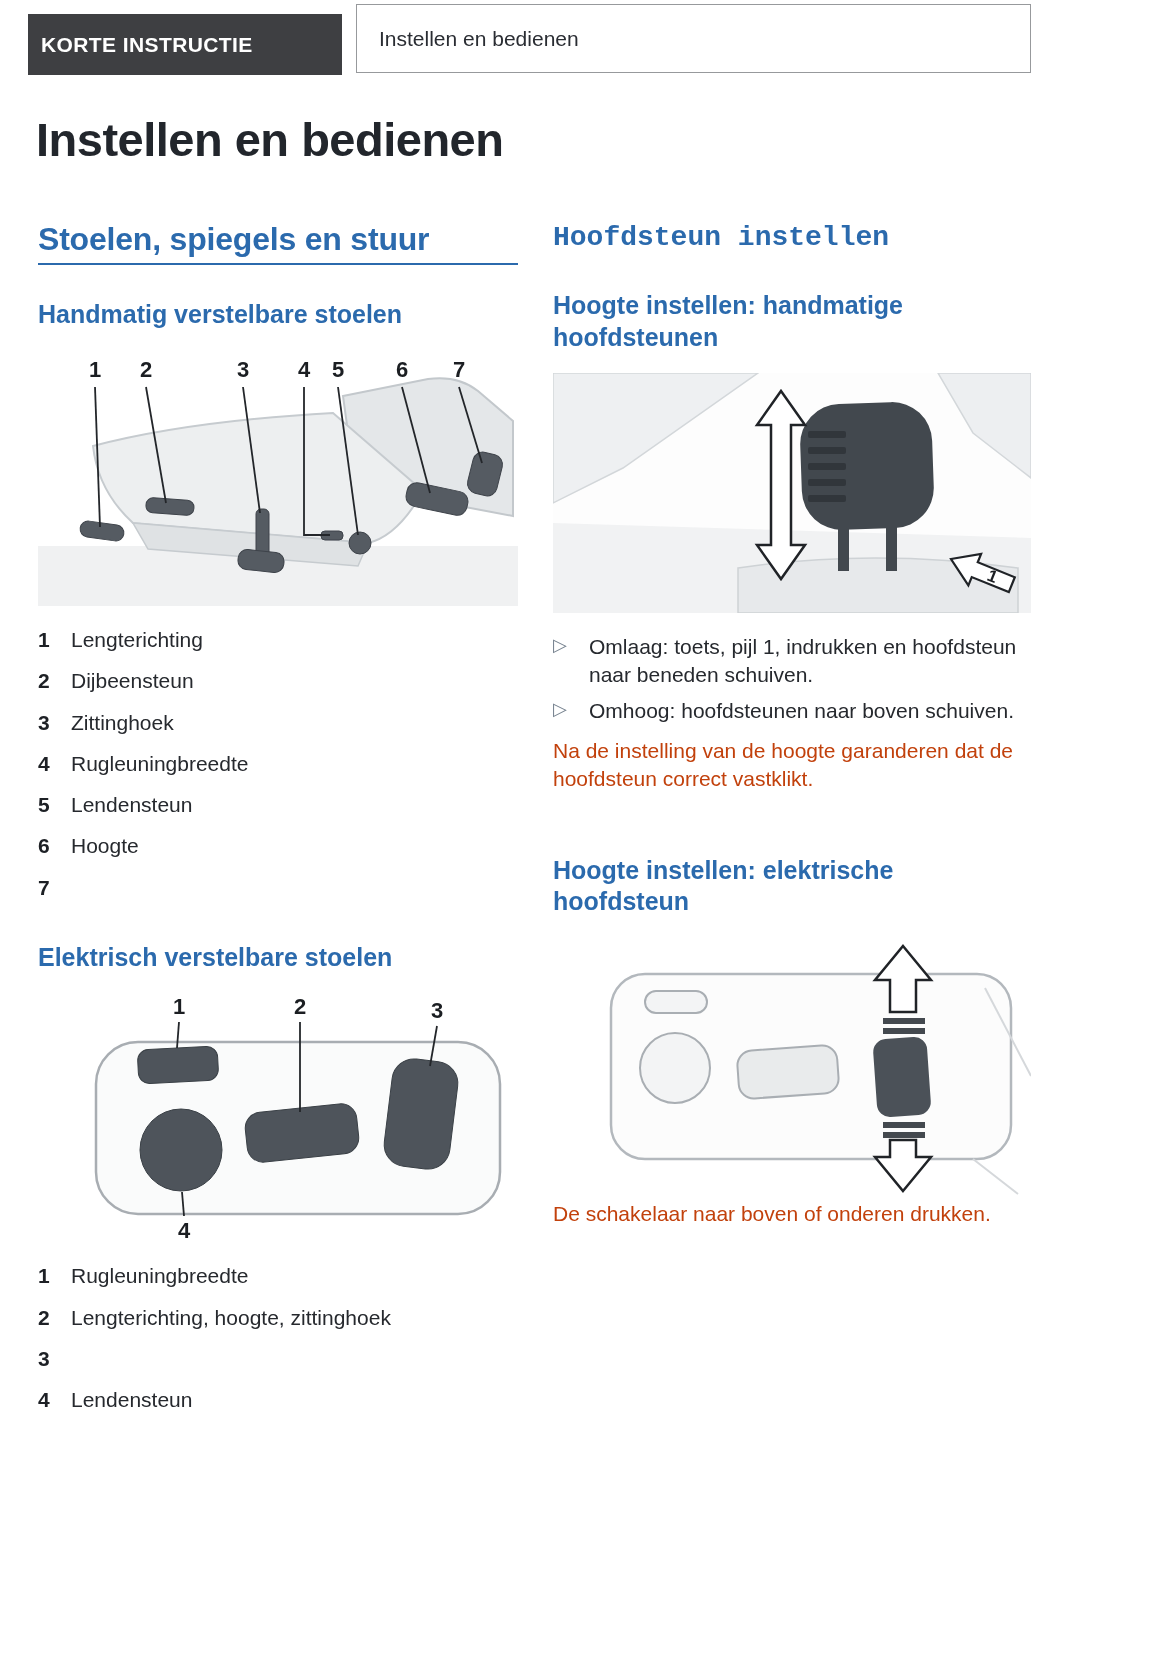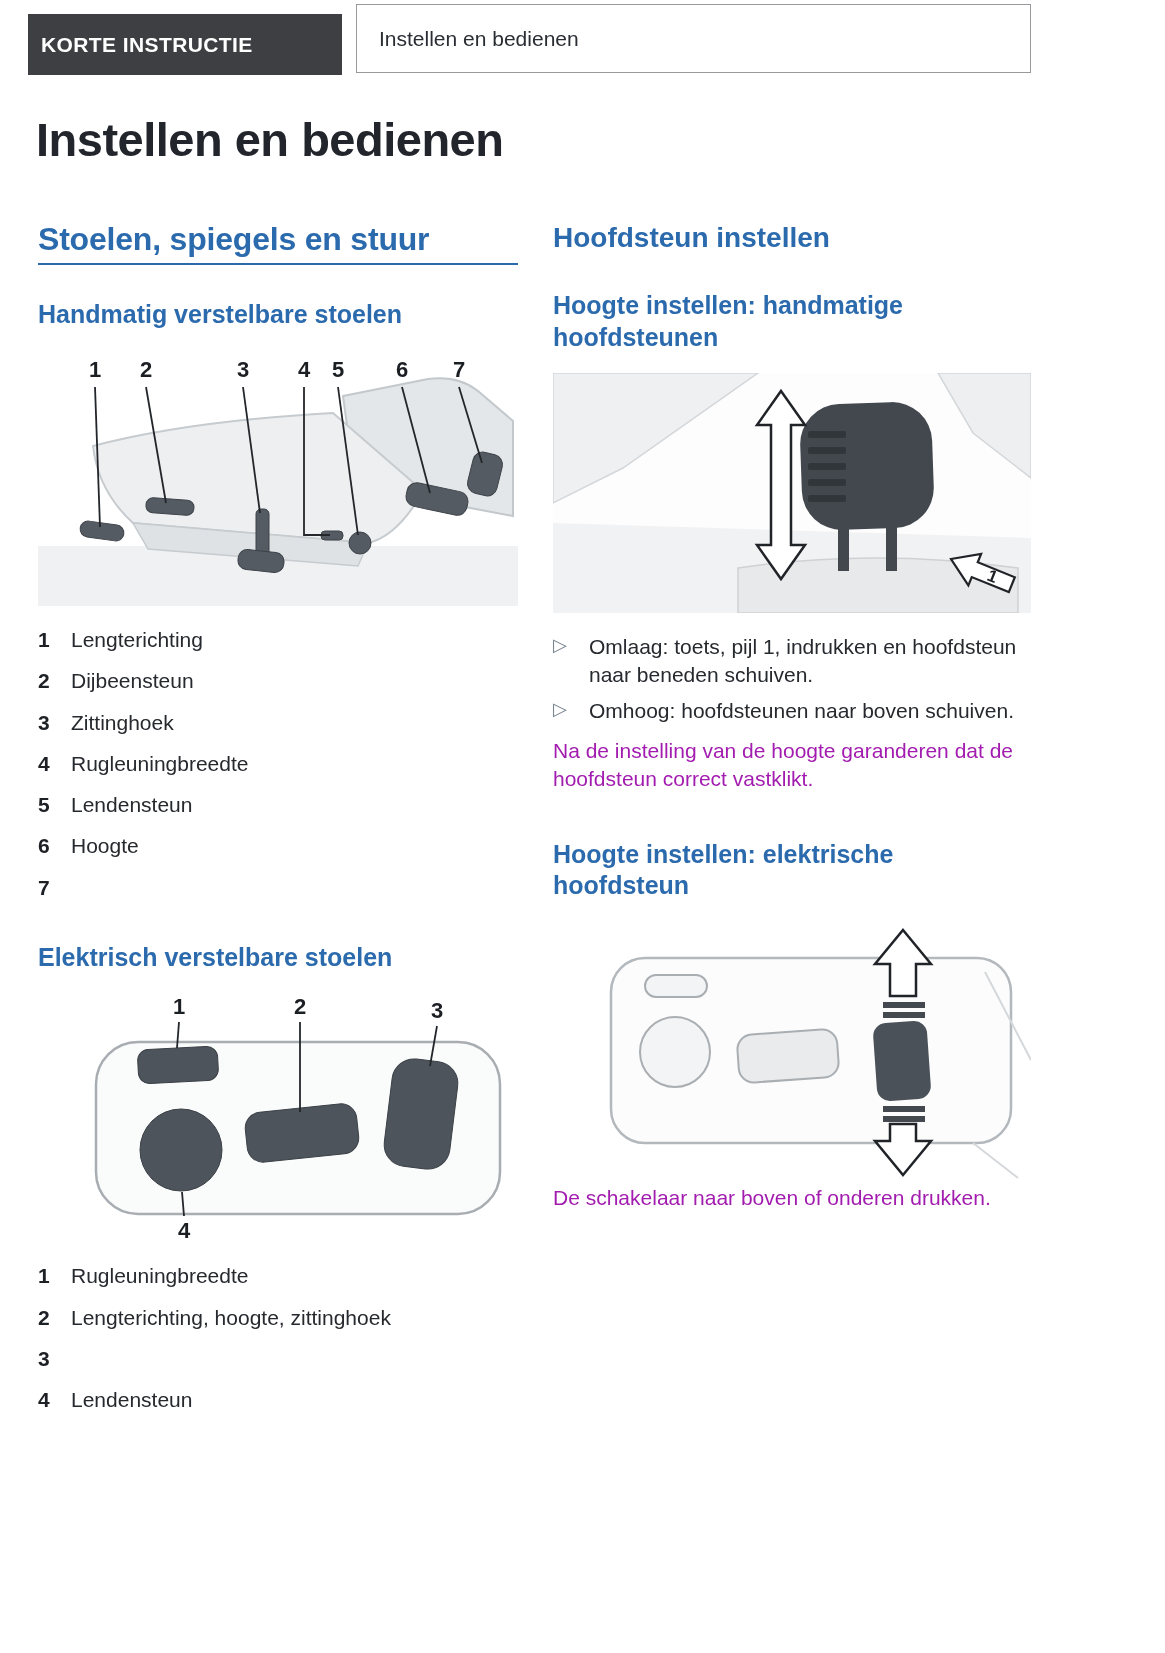--- a/index.html
+++ b/index.html
@@ -30,50 +30,50 @@
   .col { position:absolute; top:222px; }
   .left-col  { left:38px;  width:480px; }
   .right-col { left:553px; width:478px; }
 
   h2.section-h {
     font-size:32px; font-weight:bold; color:var(--accent-blue,#2b6aad);
     padding-bottom:6px; border-bottom:2px solid var(--accent-blue,#2b6aad);
     letter-spacing:-0.2px; line-height:1.1;
   }
   h2.section-h3 {
-    font-size:28px; font-weight:bold; color:var(--accent-blue,#2b6aad); line-height:1.15;
+    font-size:28px; font-weight:bold; color:var(--accent-blue,#2b6aad); line-height:1.15;font-family:Liberation Mono, monospace;
   }
   h3.sub-h {
     font-size:25px; font-weight:bold; color:var(--accent-blue,#2b6aad); line-height:1.26;
   }
   .left-col h3.sub-h  { margin-top:34px; }
   .left-col figure    { margin-top:20px; }
   .left-col .num-list { margin-top:14px; }
 
   .right-col h3.sub-h     { margin-top:36px; }
   .right-col figure       { margin-top:20px; }
   .right-col .bullets     { margin-top:16px; }
   .right-col p.note       { margin-top:8px; }
-  .right-col h3.sub-h.second { margin-top:46px; }
+  .right-col h3.sub-h.second { margin-top:62px; }
   .right-col p.caption    { margin-top:4px; }
 
   figure { display:block; }
   figure svg { display:block; width:100%; height:auto; }
 
   ol.num-list { list-style:none; }
   ol.num-list li { display:flex; padding:7.5px 0; font-size:21px; line-height:1.25; color:#26292e; }
   ol.num-list .n { flex:0 0 33px; font-weight:bold; color:#1d2025; }
   ol.num-list .t { flex:1; }
 
   ul.bullets { list-style:none; }
   ul.bullets li { display:flex; font-size:21px; line-height:1.33; color:#26292e; padding:4px 0; }
   ul.bullets .marker { flex:0 0 36px; color:#76828f; font-size:18px; padding-top:1px; }
   ul.bullets .btxt { flex:1; }
 
-  p.note, p.caption { font-size:21px; line-height:1.33; color:#a21caf; }
+  p.note, p.caption { font-size:21px; line-height:1.33; color:#c2410c; }
 
   
   text.callout-num {
     font-family:"Liberation Sans",sans-serif; font-size:22px; font-weight:bold;
     fill:#1b1e22; text-anchor:middle;
   }
   text.arrow-num {
     font-family:"Liberation Sans",sans-serif; font-size:17px; font-weight:bold;
     fill:#1b1e22; text-anchor:middle;
   }

